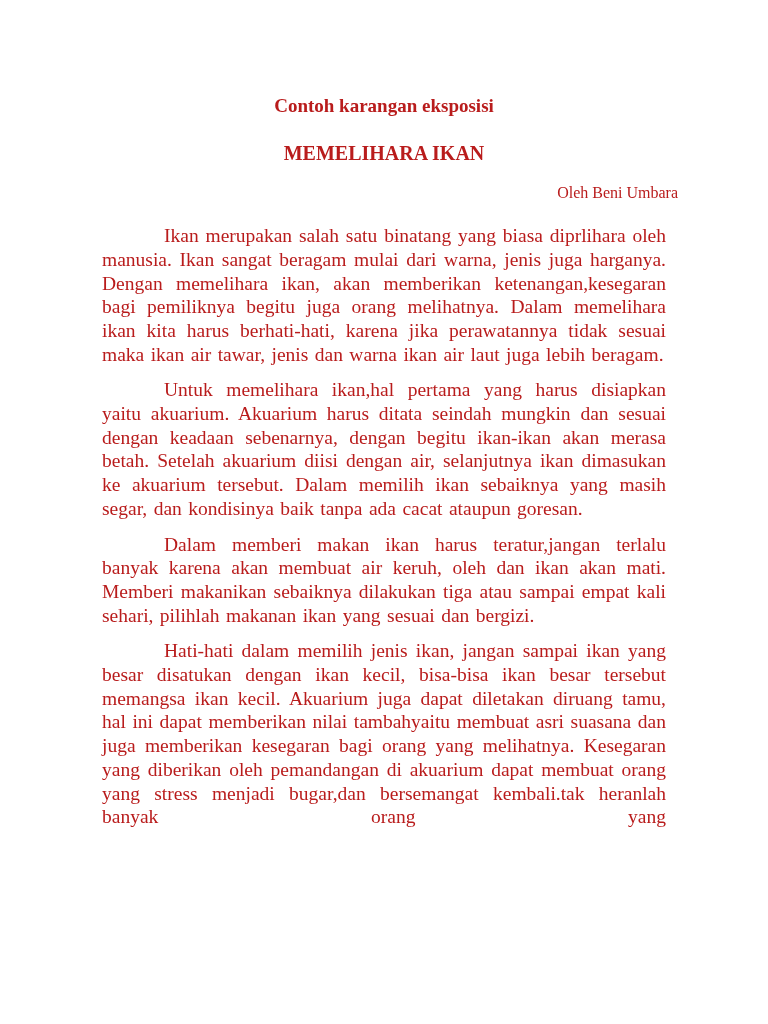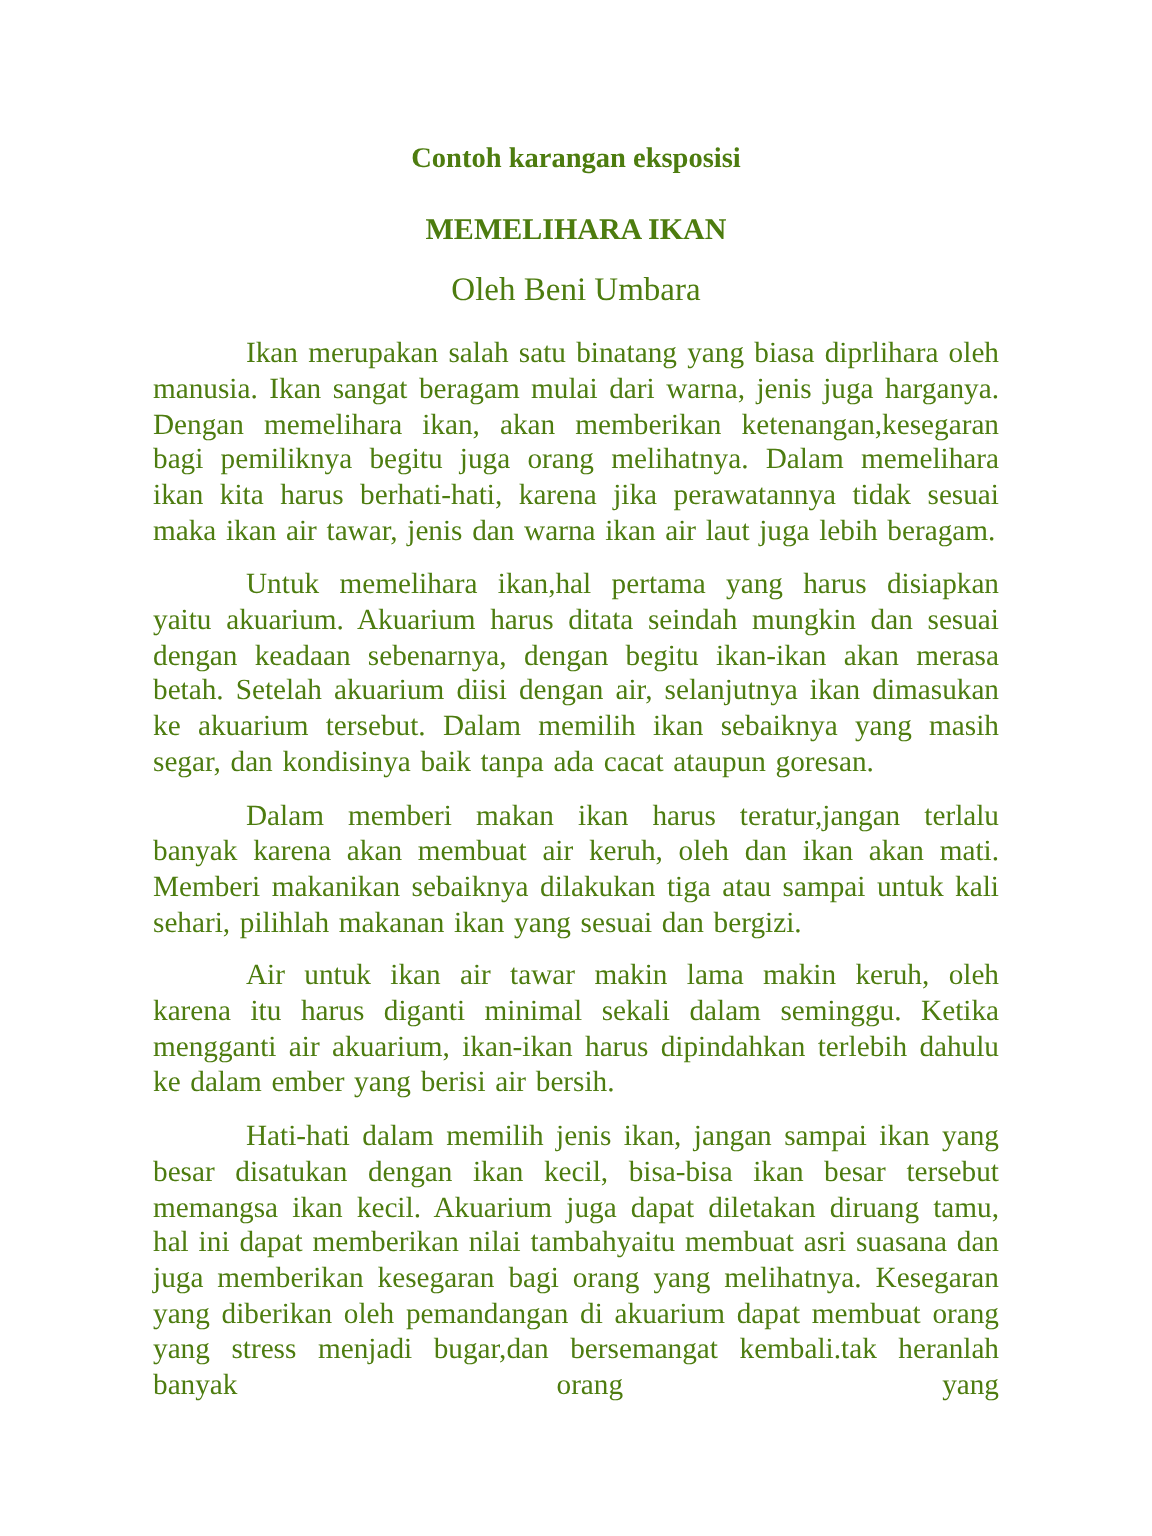--- a/index.html
+++ b/index.html
@@ -10,39 +10,39 @@
     }
     .page {
       position: relative;
       width: 768px;
       height: 1024px;
       background: #ffffff;
       overflow: hidden;
       box-sizing: border-box;
       padding: 94px 90px 0 90px;
       font-family: "Liberation Serif", "DejaVu Serif", serif;
-      color: #4d7c0f;
+      color: #b91c1c;
     }
     .doc-heading {
       text-align: center;
       font-weight: bold;
       font-size: 19px;
       line-height: 23.7px;
       margin: 0 0 24px 0;
     }
     .doc-title {
       text-align: center;
       font-weight: bold;
       font-size: 20px;
       line-height: 23.7px;
       margin: 16px;
     }
     .doc-byline {
-      text-align: center;
-      font-size: 22px;
+      text-align: right;
+      font-size: 16px;
       line-height: 23.7px;
       margin: 0 0 19px 0;
     }
     .doc-body p {
       margin: 12px;
       font-size: 19.5px;
       line-height: 23.7px;
       text-align: justify;
       text-indent: 62px;
       word-spacing: 0.08em;
@@ -59,18 +59,17 @@
 
   <div class="doc-heading">Contoh karangan eksposisi</div>
 
   <div class="doc-title">MEMELIHARA IKAN</div>
 
   <div class="doc-byline">Oleh Beni Umbara</div>
 
   <div class="doc-body">
     <p>Ikan merupakan salah satu binatang yang biasa diprlihara oleh manusia. Ikan sangat beragam mulai dari warna, jenis juga harganya. Dengan memelihara ikan, akan memberikan ketenangan,kesegaran bagi pemiliknya begitu juga orang melihatnya. Dalam memelihara ikan kita harus berhati-hati, karena jika perawatannya tidak sesuai maka ikan air tawar, jenis dan warna ikan air laut juga lebih beragam.</p>
     <p>Untuk memelihara ikan,hal pertama yang harus disiapkan yaitu akuarium. Akuarium harus ditata seindah mungkin dan sesuai dengan keadaan sebenarnya, dengan begitu ikan-ikan akan merasa betah. Setelah akuarium diisi dengan air, selanjutnya ikan dimasukan ke akuarium tersebut. Dalam memilih ikan sebaiknya yang masih segar, dan kondisinya baik tanpa ada cacat ataupun goresan.</p>
-    <p>Dalam memberi makan ikan harus teratur,jangan terlalu banyak karena akan membuat air keruh, oleh dan ikan akan mati. Memberi makanikan sebaiknya dilakukan tiga atau sampai untuk kali sehari, pilihlah makanan ikan yang sesuai dan bergizi.</p>
-    <p>Air untuk ikan air tawar makin lama makin keruh, oleh karena itu harus diganti minimal sekali dalam seminggu. Ketika mengganti air akuarium, ikan-ikan harus dipindahkan terlebih dahulu ke dalam ember yang berisi air bersih.</p>
+    <p>Dalam memberi makan ikan harus teratur,jangan terlalu banyak karena akan membuat air keruh, oleh dan ikan akan mati. Memberi makanikan sebaiknya dilakukan tiga atau sampai empat kali sehari, pilihlah makanan ikan yang sesuai dan bergizi.</p>
     <p class="continued">Hati-hati dalam memilih jenis ikan, jangan sampai ikan yang besar disatukan dengan ikan kecil, bisa-bisa ikan besar tersebut memangsa ikan kecil. Akuarium juga dapat diletakan diruang tamu, hal ini dapat memberikan nilai tambahyaitu membuat asri suasana dan juga memberikan kesegaran bagi orang yang melihatnya. Kesegaran yang diberikan oleh pemandangan di akuarium dapat membuat orang yang stress menjadi bugar,dan bersemangat kembali.tak heranlah banyak orang yang</p>
   </div>
 
 </div>
 
 </body></html>

